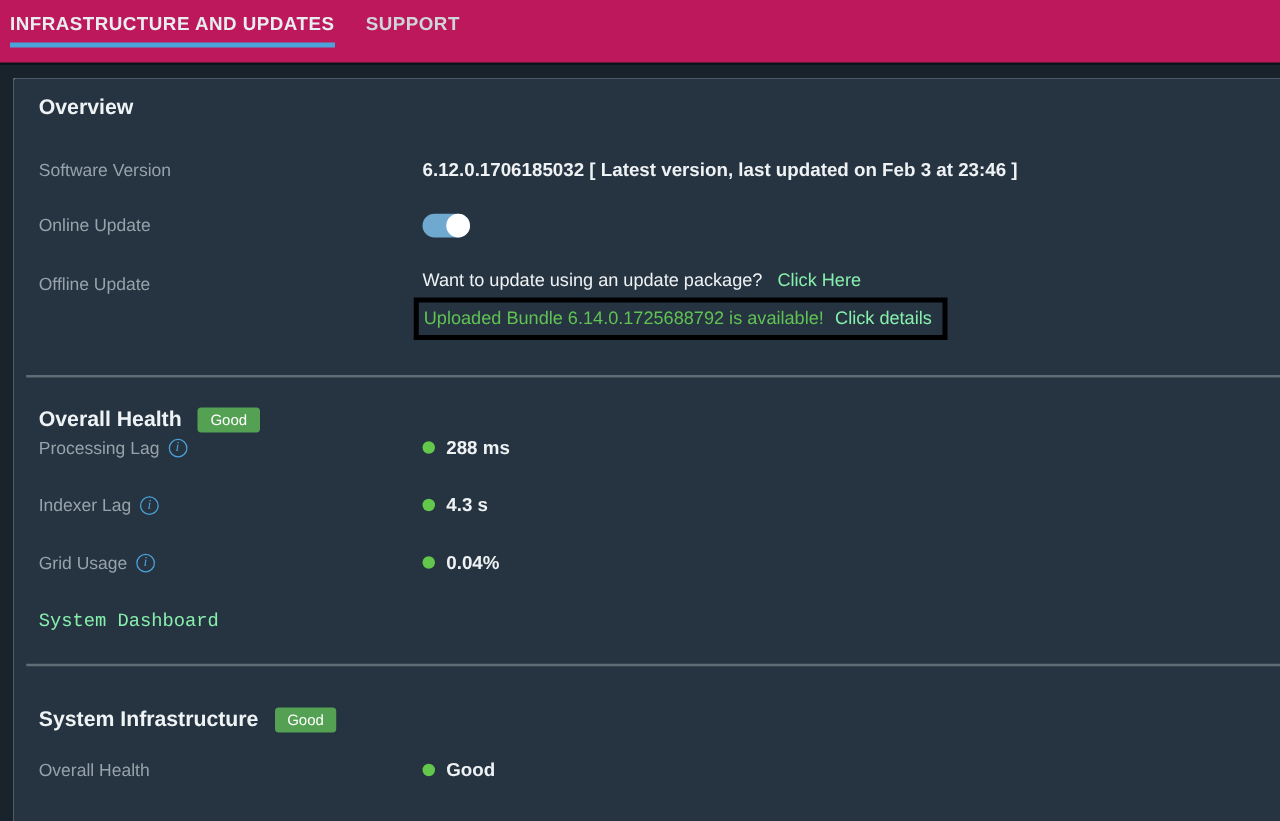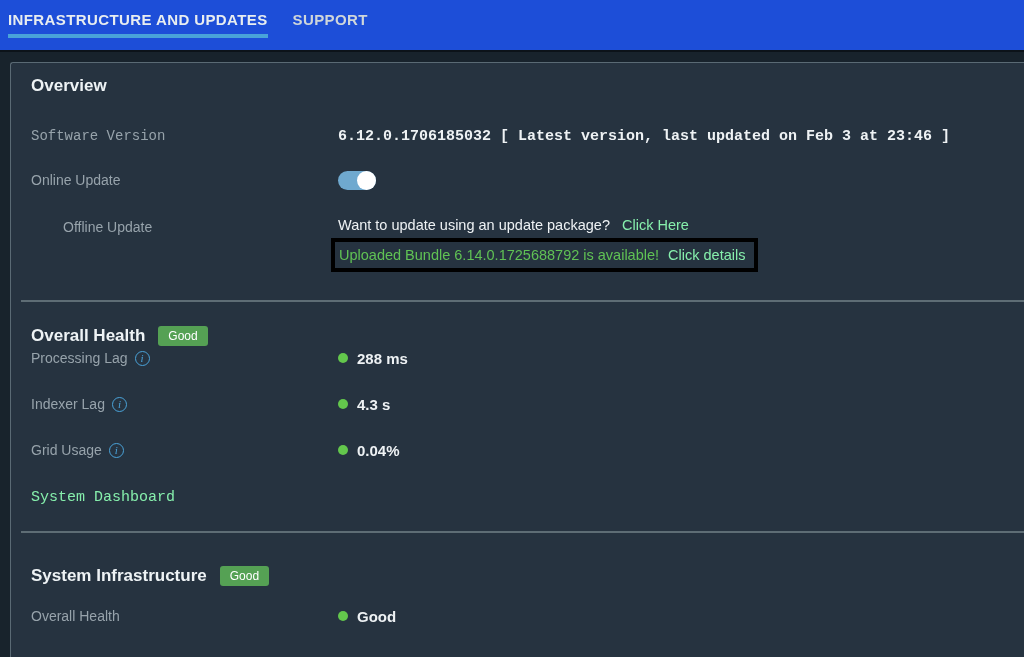--- a/index.html
+++ b/index.html
@@ -7,21 +7,21 @@
   body {
     font-family:"Liberation Sans", sans-serif;
     background:#18232c;
     color:#eef2f5;
     position:relative;
   }
 
   
   .tabbar {
     height:52px;
-    background:#1d4ed8;
+    background:#be185d;
     border-bottom:2px solid #0c1319;
     display:flex;
     align-items:flex-start;
     padding:11px 0 0 8px;
     gap:25px;
   }
   .tab {
     font-size:15px;
     font-weight:700;
     letter-spacing:0.4px;
@@ -82,24 +82,24 @@
     align-items:center;
   }
   .value {
     color:#eef2f4;
     font-size:15px;
     font-weight:600;
     display:flex;
     align-items:center;
   }
 
-  .row-sv { margin-top:17px;font-family:Liberation Mono, monospace; }
+  .row-sv { margin-top:17px; }
   .row-ou { margin-top:24px; }
   .row-off { margin-top:27px; align-items:flex-start; }
-  .row-off .label { margin-top:2px;margin-left:32px; }
+  .row-off .label { margin-top:2px; }
 
   .divider {
     height:2px;
     background:#5e6d75;
     margin:28px -20px 0 -10px;
     border:none;
   }
   .divider-2 { margin-top:24px; }
 
   .sh-title { margin-top:22px; }

